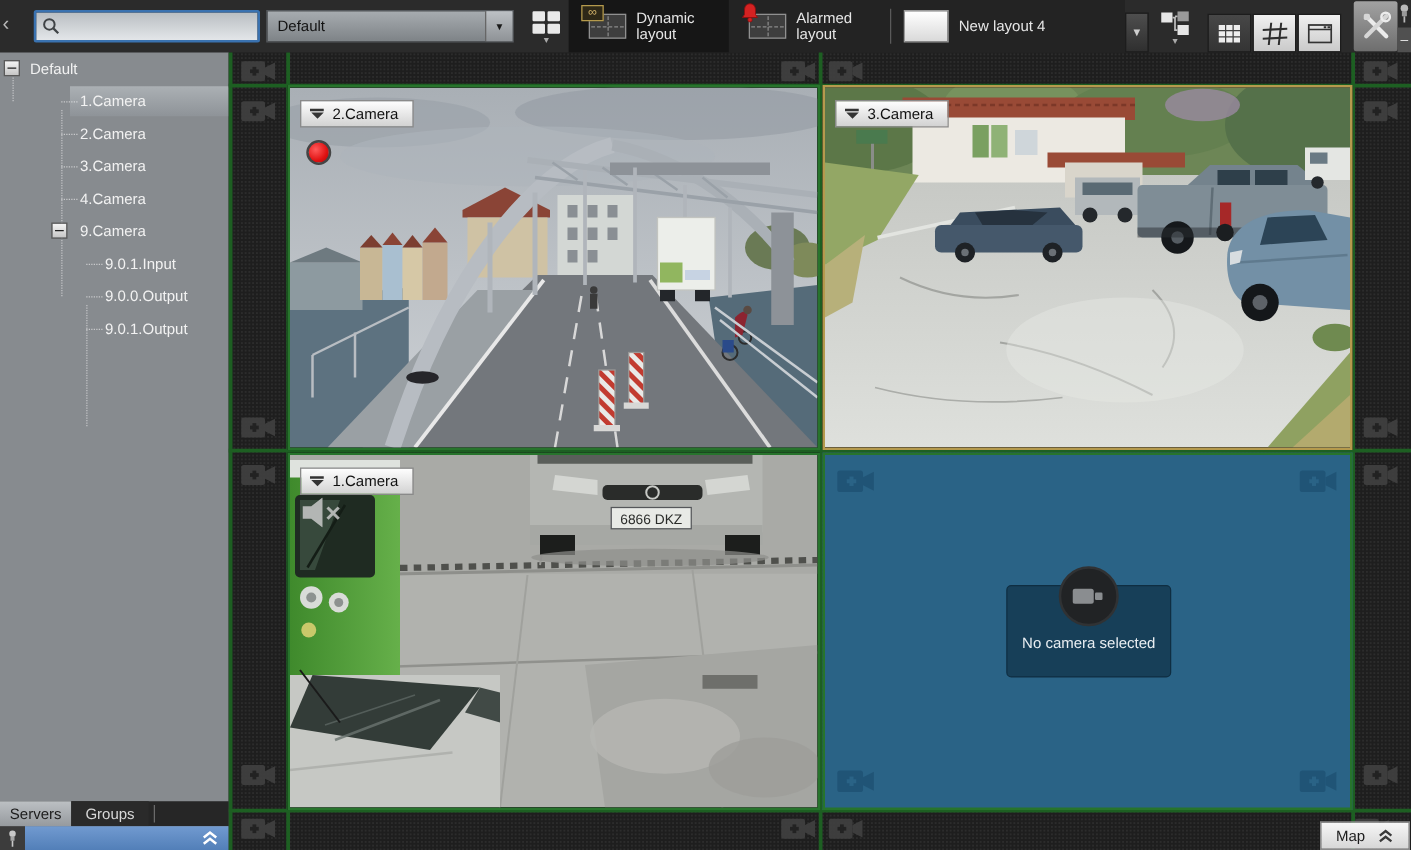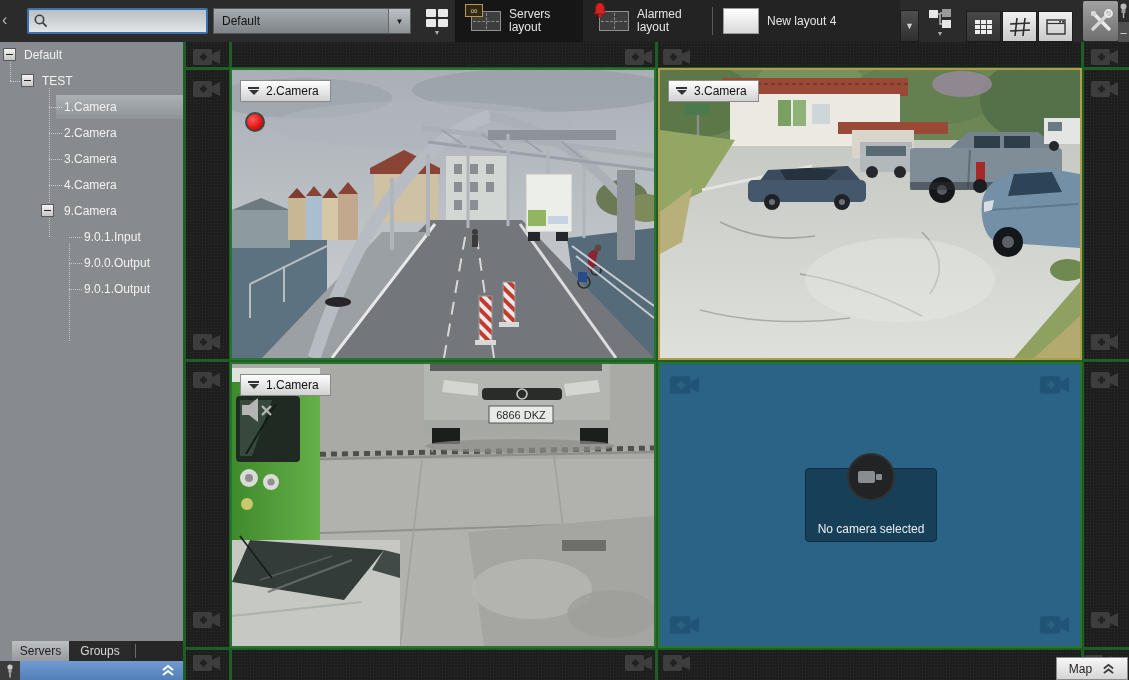--- a/index.html
+++ b/index.html
@@ -64,21 +64,21 @@
   .d1 .expander{left:21px;} .d1 .tlabel{margin-left:42px;}
   .d2 .expander{left:41px;} .d2 .tlabel{margin-left:64px;}
   .d3 .tlabel{margin-left:84px;}
   .stub{position:absolute;top:13px;border-top:1px dotted rgba(255,255,255,.55);z-index:1;}
   .stub.s1{left:10px;width:10px;}
   .stub.s2{left:49px;width:13px;}
   .stub.s3{left:69px;width:13px;}
   .vline{position:absolute;border-left:1px dotted rgba(255,255,255,.5);z-index:1;}
   .trow.hl::before{content:"";position:absolute;left:56px;right:0;top:1px;bottom:1px;
     background:linear-gradient(#abb0b4,#8e9398);z-index:0;}
-  .side-tabs{position:absolute;left:12px;top:599px;width:183px;height:20px;background:#262626;display:flex;}
+  .side-tabs{position:absolute;left:0;top:599px;width:183px;height:20px;background:#262626;display:flex;}
   .stab{height:20px;display:flex;align-items:center;justify-content:center;font-size:12px;padding:0 10px;cursor:pointer;}
   .stab.sel{background:linear-gradient(#bcc0c3,#969a9e);color:#1c1c1c;width:57px;}
   .stab.unsel{background:#2a2a2a;color:#d8d8d8;width:62px;}
   .stab-sep{width:1px;height:14px;background:#6a6a6a;align-self:center;margin-left:4px;}
   .side-bottom{position:absolute;left:0;top:619px;width:183px;height:19px;display:flex;}
   .pin-sq{width:20px;height:19px;background:#3c3c3c;display:flex;align-items:center;justify-content:center;cursor:pointer;}
   .bluebar{flex:1;background:linear-gradient(#719ad0,#527fb8);display:flex;align-items:center;justify-content:flex-end;padding-right:8px;cursor:pointer;}
 
   
   .stage{position:absolute;left:183px;top:42px;width:946px;height:638px;background-color:#1e1e1e;
@@ -98,21 +98,21 @@
   .dd-glyph b{display:block;width:0;height:0;border-left:5px solid transparent;border-right:5px solid transparent;border-top:5px solid #333;}
   .recdot{position:absolute;left:13px;top:42px;width:20px;height:20px;border-radius:50%;z-index:5;
     background:radial-gradient(circle at 35% 35%,#ff5a5a,#e01212 60%,#a80808);border:2px solid #454545;}
   .muteicon{position:absolute;left:10px;top:34px;z-index:5;opacity:.85;}
   .empty-tile{background:#2a6386;}
   .ghost{position:absolute;width:34px;height:26px;opacity:.85;z-index:4;}
   .nocam-box{position:absolute;left:145px;top:104px;width:132px;height:74px;background:#173f58;
     border:1px solid #0f2e42;border-radius:4px;z-index:5;display:flex;flex-direction:column;align-items:center;cursor:pointer;}
   .nocam-circle{margin-top:-16px;width:48px;height:48px;border-radius:50%;background:#212325;border:2px solid #303234;
     display:flex;align-items:center;justify-content:center;}
-  .nocam-txt{margin-top:21px;font-size:12px;color:#e9eef2;}
+  .nocam-txt{margin-top:6px;font-size:12px;color:#e9eef2;}
   .mapbtn{position:absolute;left:873px;top:615px;width:72px;height:23px;z-index:6;
     background:linear-gradient(#f7f7f7,#d6d6d6);border:1px solid #8a8a8a;display:flex;align-items:center;
     justify-content:center;gap:10px;cursor:pointer;}
   .mapbtn .txt{font-size:12px;color:#1c1c1c;}
 </style>
 </head>
 <body>
 
 <div id="app">
 
@@ -140,21 +140,21 @@
           <span></span>
         </span>
       <span class="caret">▼</span>
     </div>
 
     <div class="tabstrip">
       <div class="tab sel" style="width:128px">
         <span class="icon-layout">
           <span class="badge-inf">∞</span>
         </span>
-        <span class="tab-label">Servers layout</span>
+        <span class="tab-label">Dynamic layout</span>
       </div>
       <div class="tab" style="width:129px">
         <span class="icon-layout">
           <span class="badge-bell">
             <svg width="16" height="17" viewBox="0 0 16 17">
               <path d="M8 1 C5 1 3.6 3.4 3.6 6 L3.6 9.5 L2 12 L14 12 L12.4 9.5 L12.4 6 C12.4 3.4 11 1 8 1 Z" fill="#d42222" stroke="#8a1212" stroke-width=".8"></path>
               <circle cx="8" cy="13.8" r="1.8" fill="#d42222" stroke="#8a1212" stroke-width=".6"></circle>
             </svg>
           </span>
         </span>
@@ -233,25 +233,20 @@
 
   <div class="sidebar">
     <div class="tree">
       <div class="vline" style="left:10px;top:20px;height:19px"></div>
       <div class="vline" style="left:49px;top:46px;height:149px"></div>
       <div class="vline" style="left:69px;top:202px;height:97px"></div>
 
       <div class="trow d0">
         <span class="expander"></span>
         <span class="tlabel">Default</span>
-      </div>
-      <div class="trow d1">
-        <span class="stub s1"></span>
-        <span class="expander"></span>
-        <span class="tlabel">TEST</span>
       </div>
       <div class="trow d2 hl">
         <span class="stub s2"></span>
         <span class="tlabel">1.Camera</span>
       </div>
       <div class="trow d2">
         <span class="stub s2"></span>
         <span class="tlabel">2.Camera</span>
       </div>
       <div class="trow d2">

